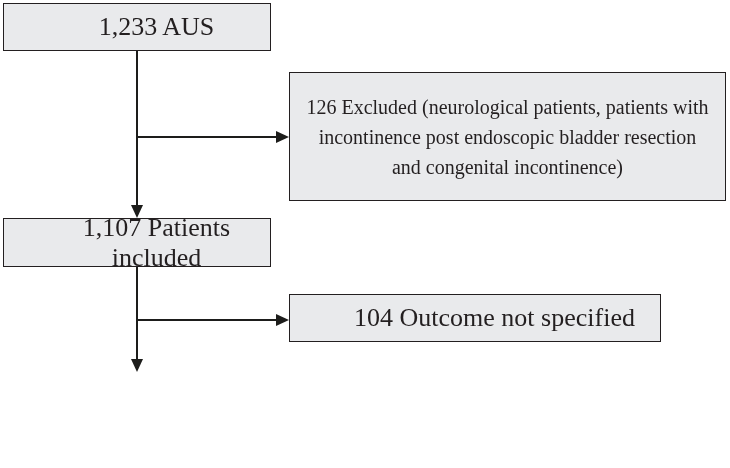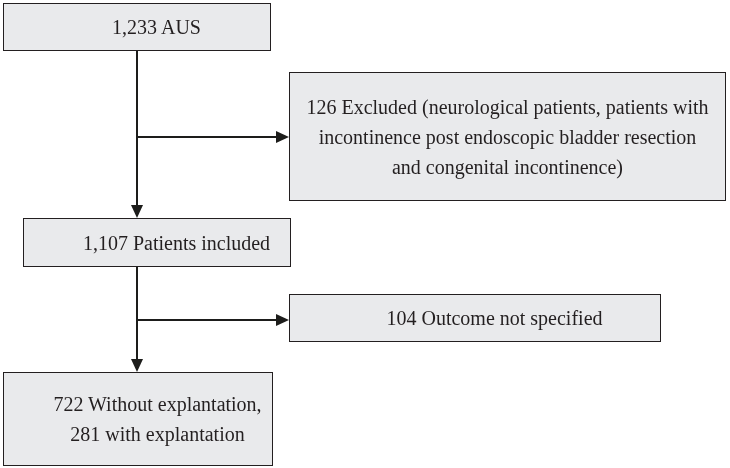--- a/index.html
+++ b/index.html
@@ -22,27 +22,27 @@
   }
   .box {
     position: absolute;
     background: var(--box-fill);
     border: 1.5px solid var(--box-border);
     display: flex;
     flex-direction: column;
     align-items: center;
     justify-content: center;
     text-align: center;
-    font-size: 20px;
+    font-size: 26px;
     line-height: 30px;
     padding-left: 39px;
   }
   .box-total    { left: 3px;   top: 3px;   width: 268px; height: 48px; }
   .box-excluded { left: 289px; top: 72px;  width: 437px; height: 129px; font-size: 20px; padding: 0 15px; }
-  .box-included { left: 3px;   top: 218px; width: 268px; height: 49px; margin-left: 20px; }
+  .box-included { left: 3px;   top: 218px; width: 268px; height: 49px; }
   .box-outcome  { left: 289px; top: 294px; width: 372px; height: 48px; }
   .box-final    { left: 3px;   top: 372px; width: 270px; height: 94px; }
   .line {
     position: absolute;
     background: var(--arrow-color);
   }
   .line-v1 { left: 136px; top: 51px;  width: 2px;   height: 156px; }
   .line-h1 { left: 137px; top: 136px; width: 140px; height: 2px; }
   .line-v2 { left: 136px; top: 267px; width: 2px;   height: 93px; }
   .line-h2 { left: 137px; top: 319px; width: 140px; height: 2px; }
@@ -93,18 +93,14 @@
   <div class="line line-v2"></div>
   <div class="arrowhead down ah-v2"></div>
 
   <div class="line line-h2"></div>
   <div class="arrowhead right ah-h2"></div>
 
   <div class="box box-outcome">
     <span class="box-text">104 Outcome not specified</span>
   </div>
 
-  <div class="box box-final">
-    <span class="box-text">722 Without explantation,</span>
-    <span class="box-text">281 with explantation</span>
-  </div>
 
 </div>
 
 </body></html>

